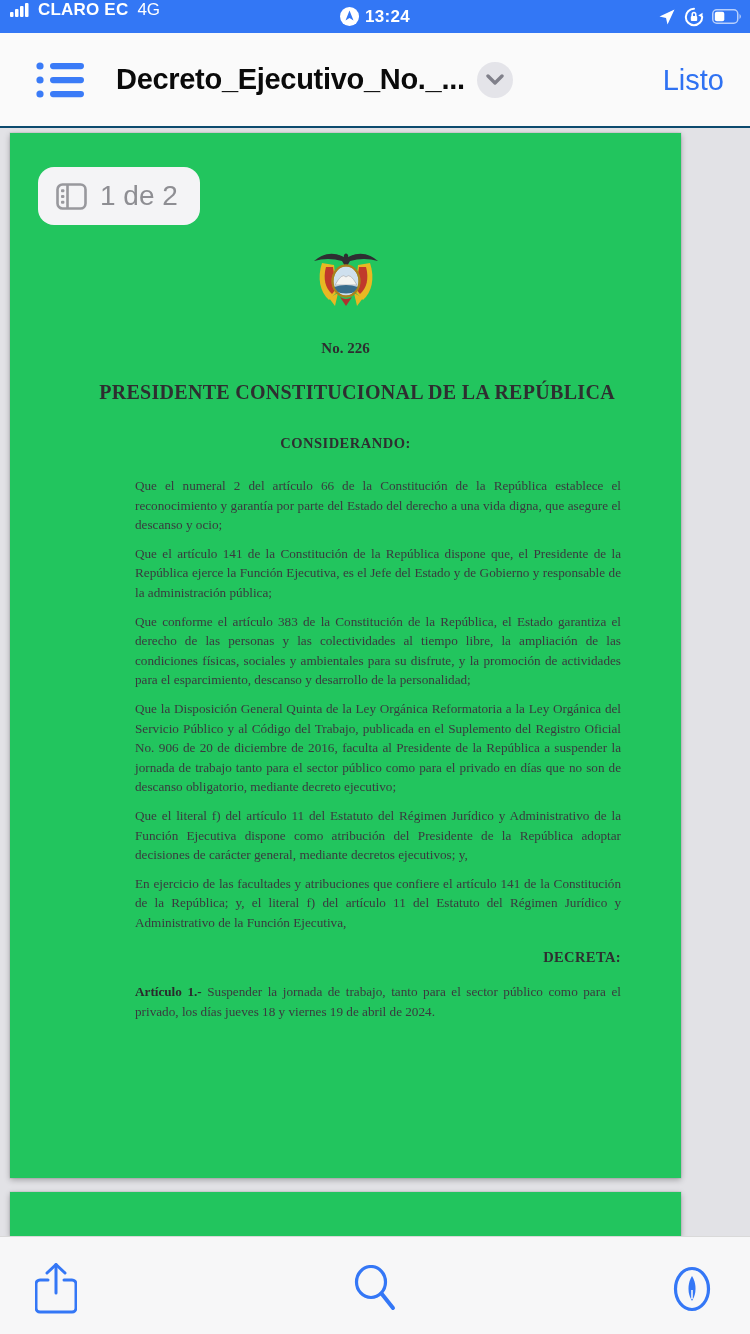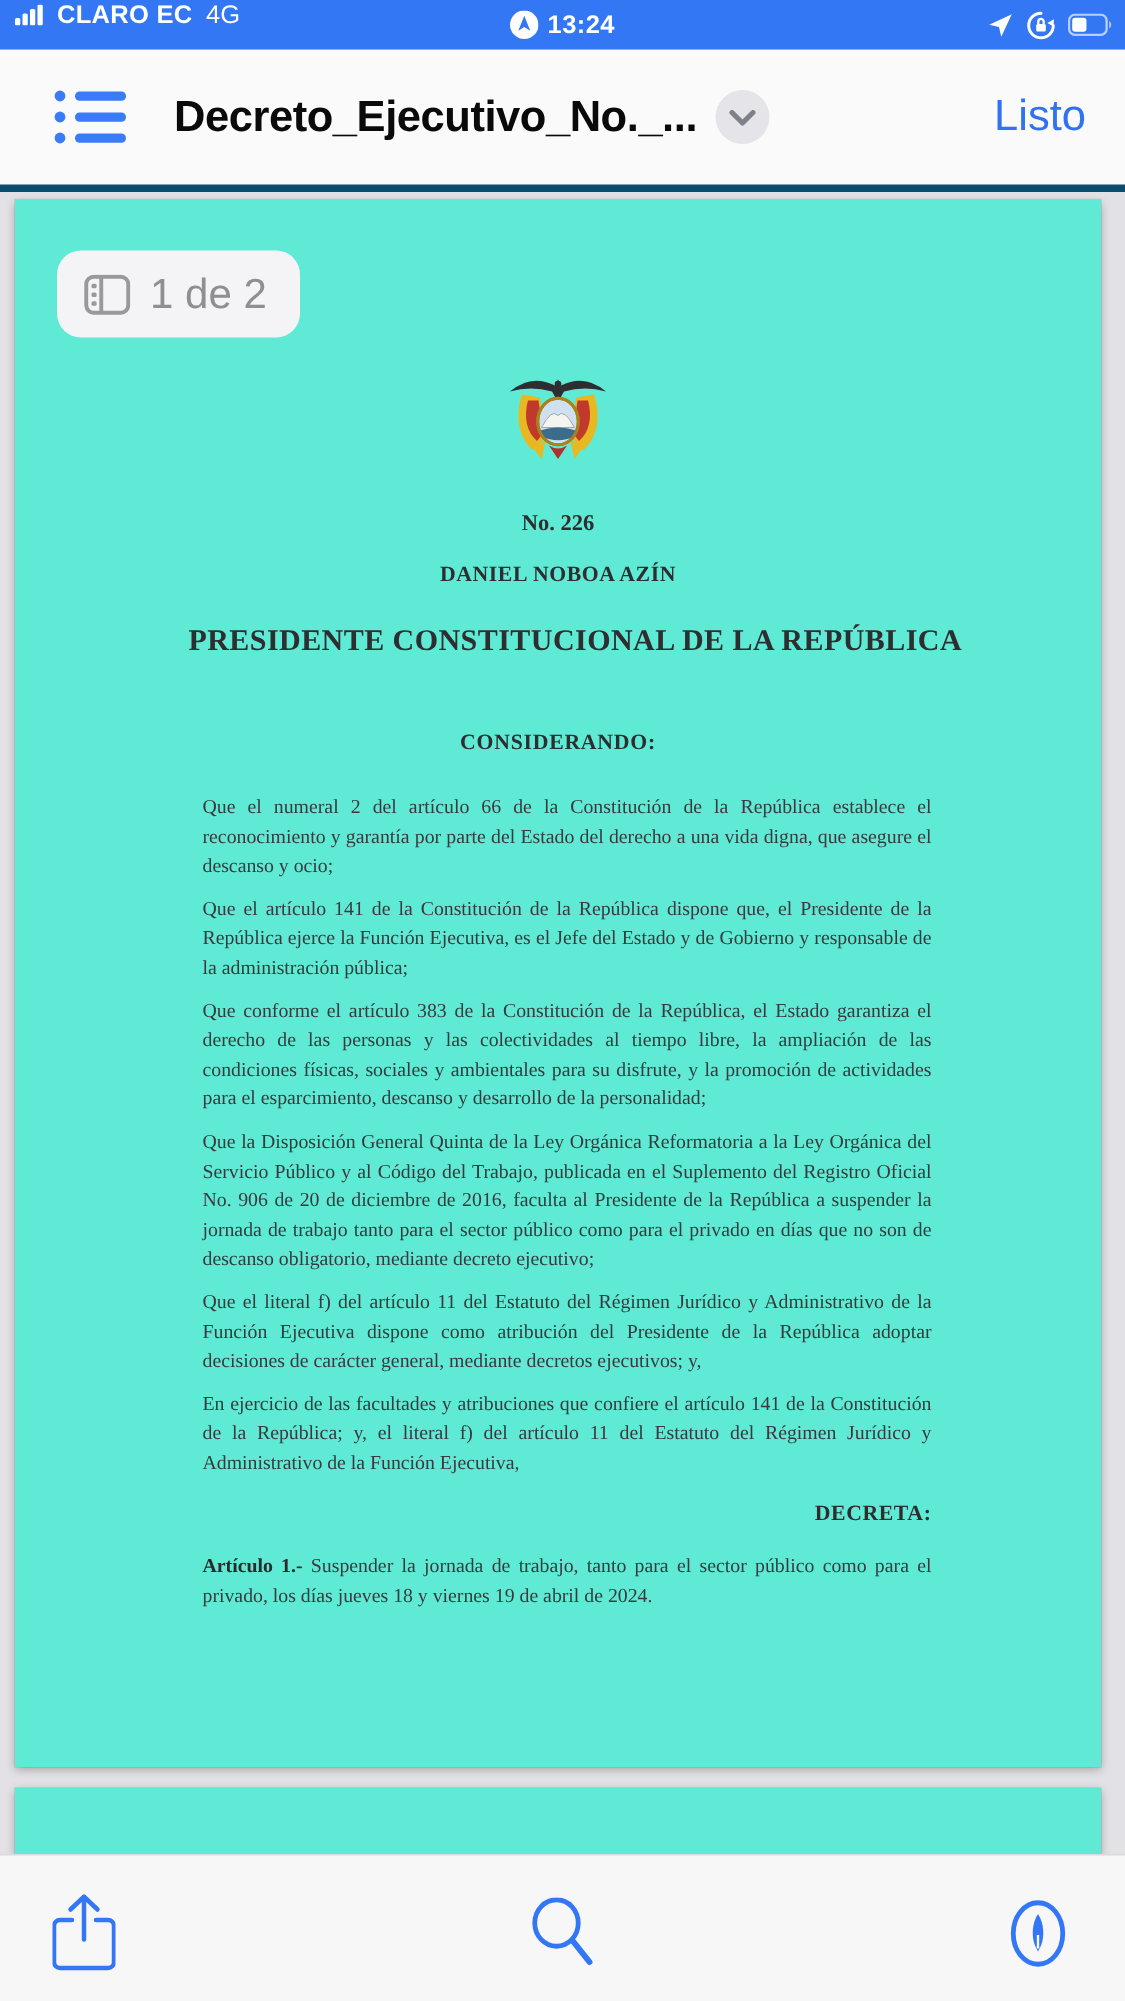--- a/index.html
+++ b/index.html
@@ -26,36 +26,36 @@
   .sb-carrier { font-size: 17px; font-weight: 600; letter-spacing: 0.2px; }
   .sb-network { font-size: 17px; font-weight: 400; margin-left: 2px; }
   .sb-center { position: absolute; left: 50%; transform: translateX(-50%); top: 0; height: 33px; display: flex; align-items: center; gap: 6px; }
   .sb-time { font-size: 17px; font-weight: 700; letter-spacing: 0.3px; }
   .sb-right { position: absolute; right: 8px; top: 0; height: 33px; display: flex; align-items: center; gap: 8px; }
 
   
   .nav-bar {
     position: absolute; top: 33px; left: 0; right: 0; height: 95px;
     background: #FAFAFA;
-    border-bottom: 5px solid #0c4a6e;
+    border-bottom: 2px solid #0c4a6e;
     display: flex; align-items: center;
     z-index: 25;
   }
   .nav-list-btn { position: absolute; left: 36px; top: 50%; transform: translateY(-50%); width: 48px; height: 40px; display: flex; align-items: center; justify-content: center; cursor: pointer; }
   .nav-title-group { position: absolute; left: 116px; top: 50%; transform: translateY(-50%); display: flex; align-items: center; gap: 12px; cursor: pointer; }
   .nav-title { font-size: 29px; font-weight: 700; color: #0a0a0a; letter-spacing: -0.3px; white-space: nowrap; }
   .nav-chevron-circle { width: 36px; height: 36px; border-radius: 50%; background: #E4E4E9; display: flex; align-items: center; justify-content: center; }
   .nav-done { position: absolute; right: 26px; top: 50%; transform: translateY(-50%); font-size: 29px; font-weight: 400; color: #2F72F2; cursor: pointer; }
 
   
   .doc-area { position: absolute; top: 128px; left: 0; right: 0; bottom: 0; background: #E2E2E6; }
 
   .page {
-    position: absolute; left: 10px; width: 724px;
-    background: #5eead4;
+    position: absolute; left: 10px; width: 671px;
+    background: #22c55e;
     box-shadow: 0 0 0 0.5px rgba(0,0,0,0.10), 0 2px 6px rgba(0,0,0,0.28);
   }
   .page-1 { top: 5px; height: 1045px; }
   .page-2 { top: 1064px; height: 44px; }
 
   
   .page-pill {
     position: absolute; left: 28px; top: 34px;
     height: 58px; padding: 0 22px 0 18px;
     background: #F4F4F6;
@@ -64,21 +64,21 @@
     cursor: pointer;
   }
   .page-pill-label { font-size: 28px; font-weight: 500; color: #8E8E93; }
 
   
   .doc-content { position: absolute; top: 0; left: 0; right: 0; text-align: center; color: #333; }
   .crest { margin-top: 115px; display: inline-block; }
   .doc-number { margin-top: 22px; font-family: "Liberation Serif", serif; font-size: 15px; font-weight: 700; color: #2e2e30; }
   .doc-author { margin-top: 17px; font-family: "Liberation Serif", serif; font-size: 14.5px; font-weight: 700; color: #2e2e30; letter-spacing: 0.4px; }
   .doc-author-title { margin-top: 24px; font-family: "Liberation Serif", serif; font-size: 20px; font-weight: 700; color: #2e2e30; letter-spacing: 0.3px; padding-left: 23px; }
-  .doc-heading { margin-top: 48px; font-family: "Liberation Serif", serif; font-size: 14.5px; font-weight: 700; color: #2e2e30; letter-spacing: 0.5px; }
+  .doc-heading { margin-top: 31px; font-family: "Liberation Serif", serif; font-size: 14.5px; font-weight: 700; color: #2e2e30; letter-spacing: 0.5px; }
 
   .doc-body {
     margin: 24px 0 0 125px;
     width: 486px;
     text-align: justify;
   }
   .doc-body p {
     font-family: "Liberation Serif", serif;
     font-size: 13.2px;
     line-height: 19.6px;
@@ -196,21 +196,20 @@
 
           <ellipse cx="37" cy="33" rx="13.5" ry="15.5" fill="#CFE0EE" stroke="#A8821F" stroke-width="2"></ellipse>
           <path d="M26,37 Q33,24 37,29 Q41,24 48,37 Z" fill="#F4F4F1" stroke="#9aa0a6" stroke-width="0.6"></path>
           <path d="M25,39 Q37,35 49,39 L48,43 Q37,48 26,43 Z" fill="#3A6D8C"></path>
           <ellipse cx="37" cy="33" rx="13.5" ry="15.5" fill="none" stroke="#A8821F" stroke-width="2"></ellipse>
 
           <path d="M31,49 L37,58 L43,49 Q37,53 31,49 Z" fill="#B03030"></path>
         </svg>
 
         <div class="doc-number">No. 226</div>
-        <div class="doc-author">DANIEL NOBOA AZÍN</div>
         <div class="doc-author-title">PRESIDENTE CONSTITUCIONAL DE LA REPÚBLICA</div>
         <div class="doc-heading">CONSIDERANDO:</div>
 
         <div class="doc-body">
           <p>Que el numeral 2 del artículo 66 de la Constitución de la República establece el reconocimiento y garantía por parte del Estado del derecho a una vida digna, que asegure el descanso y ocio;</p>
           <p>Que el artículo 141 de la Constitución de la República dispone que, el Presidente de la República ejerce la Función Ejecutiva, es el Jefe del Estado y de Gobierno y responsable de la administración pública;</p>
           <p>Que conforme el artículo 383 de la Constitución de la República, el Estado garantiza el derecho de las personas y las colectividades al tiempo libre, la ampliación de las condiciones físicas, sociales y ambientales para su disfrute, y la promoción de actividades para el esparcimiento, descanso y desarrollo de la personalidad;</p>
           <p>Que la Disposición General Quinta de la Ley Orgánica Reformatoria a la Ley Orgánica del Servicio Público y al Código del Trabajo, publicada en el Suplemento del Registro Oficial No. 906 de 20 de diciembre de 2016, faculta al Presidente de la República a suspender la jornada de trabajo tanto para el sector público como para el privado en días que no son de descanso obligatorio, mediante decreto ejecutivo;</p>
           <p>Que el literal f) del artículo 11 del Estatuto del Régimen Jurídico y Administrativo de la Función Ejecutiva dispone como atribución del Presidente de la República adoptar decisiones de carácter general, mediante decretos ejecutivos; y,</p>
           <p>En ejercicio de las facultades y atribuciones que confiere el artículo 141 de la Constitución de la República; y, el literal f) del artículo 11 del Estatuto del Régimen Jurídico y Administrativo de la Función Ejecutiva,</p>

